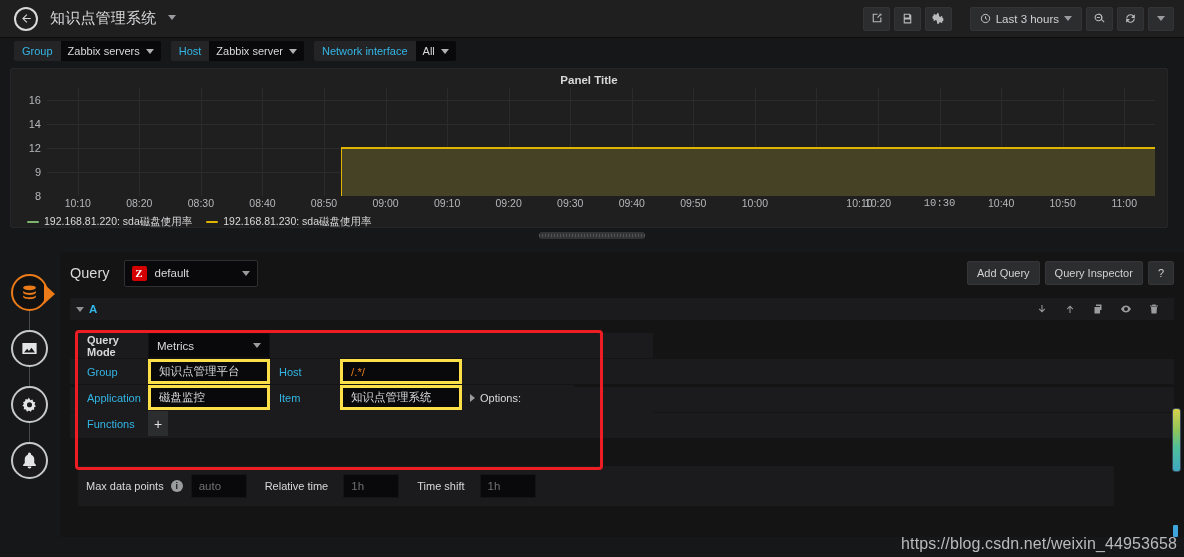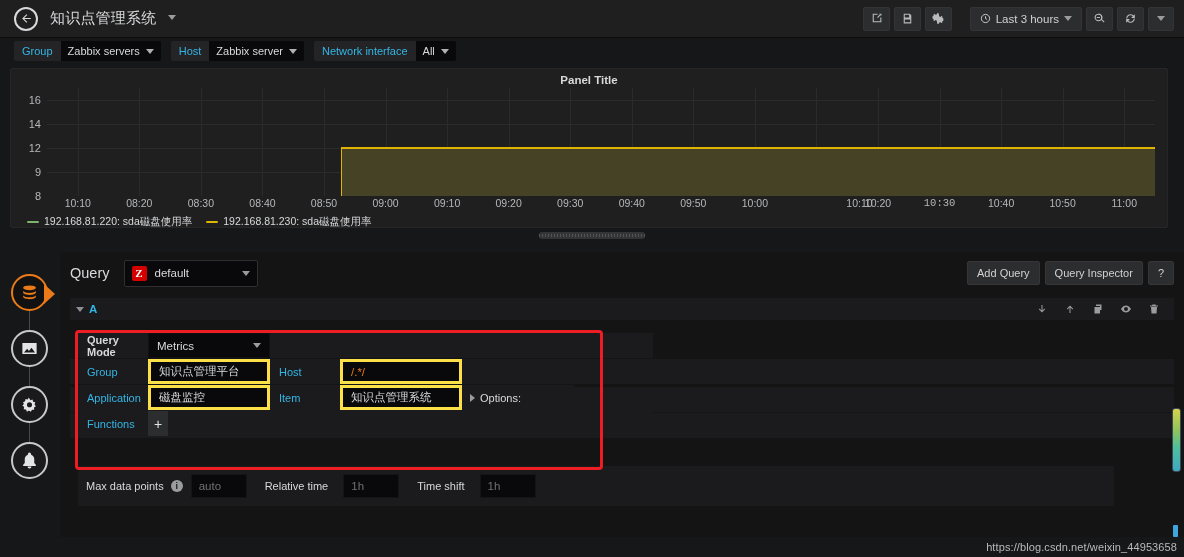--- a/index.html
+++ b/index.html
@@ -252,21 +252,21 @@
   
   .color-scroll {
     position: absolute; right: 3px; top: 408px; width: 9px; height: 64px;
     border-radius: 3px; border: 1px solid #3a4a5a;
     background: linear-gradient(to bottom,#d7d14a 0%,#8fc35a 35%,#4fbf9a 62%,#3fa8c4 100%);
   }
 
   
   .watermark {
     position: absolute; right: 7px; bottom: 4px;
-    color: #b9babc; font-size: 11px; letter-spacing: .1px;
+    color: #b9babc; font-size: 16px; letter-spacing: .1px;
   }
   .wm-cursor {
     position: absolute; right: 6px; bottom: 20px; width: 5px; height: 12px;
     background: #3ea6dd; border-radius: 1px;
   }
 </style>
 </head>
 <body>
 
 <div class="app">

